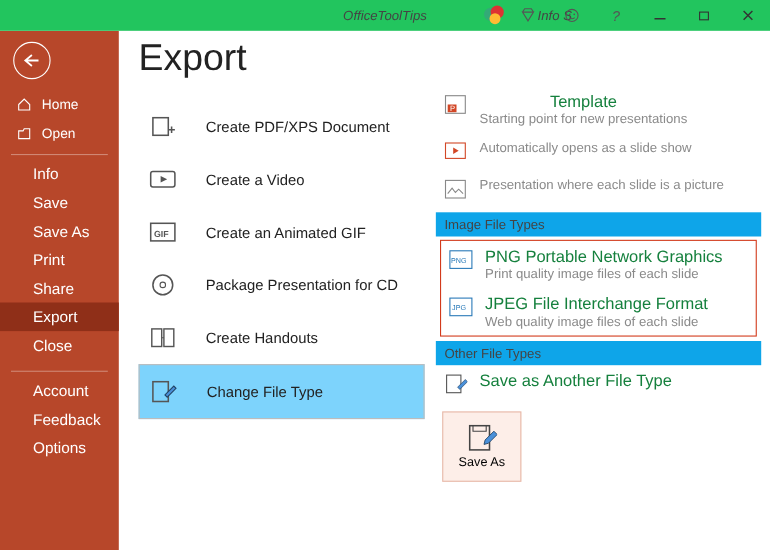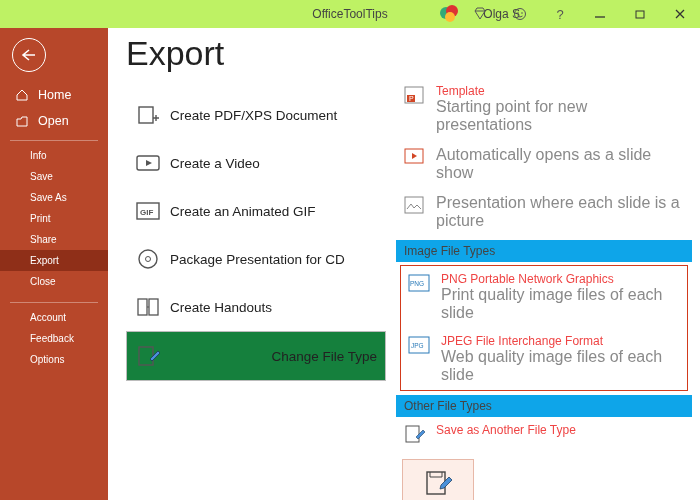--- a/index.html
+++ b/index.html
@@ -1,52 +1,52 @@
 <!DOCTYPE html>
 <html><head>
 <meta charset="utf-8">
 <style>
 * { margin:0; padding:0; box-sizing:border-box; font-family:"Segoe UI",Arial,sans-serif; }
 body { width:700px; height:500px; overflow:hidden; background:#fff; position:relative; }
-.titlebar { height:28px; display:flex; align-items:center; background:#bef264; position:relative; }
+.titlebar { height:28px; display:flex; align-items:center; background:#22c55e; position:relative;font-style:italic; }
 .titlebar .doc { position:absolute; left:50%; transform:translateX(-50%); font-size:12px; color:#444; }
 .titlebar .user { position:absolute; right:180px; font-size:12px; color:#444; }
 .titlebar .ico-row { position:absolute; right:0; display:flex; align-items:center; gap:0; }
 .titlebar .ticon { width:40px; height:28px; display:flex; align-items:center; justify-content:center; font-size:13px; color:#555; }
 .avatar { width:22px; height:22px; border-radius:50%; margin-left:6px; }
 .shell { display:flex; height:calc(500px - 28px); }
 .sidebar { width:108px; background:#b7472a; color:#fff; display:flex; flex-direction:column; padding-top:6px; }
 .back { width:34px; height:34px; border:1.5px solid #fff; border-radius:50%; margin:4px 0 10px 12px; display:flex; align-items:center; justify-content:center; }
 .sb-item { display:flex; gap:8px; padding:6px 0 6px 14px; font-size:12.5px; cursor:default; }
 .sb-item .si { width:16px; display:flex; justify-content:center; }
 .sb-sep { height:1px; background:rgba(255,255,255,.35); margin:6px 10px 4px 10px; }
-.sb-sub { padding:5px 0 5px 30px; font-size:10px; }
+.sb-sub { padding:5px 0 5px 30px; font-size:14px; }
 .sb-sub.active { background:#8f2f18; }
 .main { flex:1; display:flex; padding:0 0 0 18px; }
 .leftcol { width:270px; padding-right:10px; }
 h1.pg { font-size:34px; font-weight:300; color:#222; margin:6px 0 18px 0; }
-.xrow { display:flex; align-items:center; gap:8px; padding:12px 8px; font-size:13.5px; color:#222; }
+.xrow { display:flex; align-items:center; gap:25px; padding:12px 8px; font-size:13.5px; color:#222; }
 .xrow .xicon { width:28px; height:24px; display:flex; align-items:center; justify-content:center;font-weight:bold; }
-.xrow.selected { background:#15803d; border:1px solid #bcbcbc;justify-content:space-between; }
+.xrow.selected { background:#7dd3fc; border:1px solid #bcbcbc; }
 .rightcol { flex:1; border-left:none; padding:50px 8px 8px 0; overflow:hidden; }
 .ft-item { display:flex; gap:10px; padding:6px 6px; align-items:flex-start; }
 .ft-item .ft-icon { width:24px; height:22px; flex-shrink:0; display:flex; align-items:center; justify-content:center; }
-.ft-title { font-size:12px; color:#ef4444; }
-.ft-desc { font-size:16px; color:#8a8a8a; }
+.ft-title { font-size:15px; color:#15803d;text-align:center; }
+.ft-desc { font-size:12px; color:#8a8a8a; }
 .section-hdr { background:#0ea5e9; font-size:12px; color:#444; padding:4px 8px; margin-top:4px; }
 .redbox { border:1.5px solid #d23a1b; margin:3px 4px; }
 .save-btn { width:72px; height:64px; border:1px solid #e7b8a8; background:#fdeee8; margin:8px 0 0 6px; display:flex; flex-direction:column; align-items:center; justify-content:center; gap:4px; font-size:11.5px; }
 svg { display:block; }
 </style>
 </head>
 <body>
 
 <div class="titlebar">
   <span class="doc">OfficeToolTips</span>
-  <span class="user">Olga S</span>
+  <span class="user">Info S</span>
   <div class="ico-row">
     <span class="avatar">
       <svg width="22" height="22" viewBox="0 0 22 22">
           <circle cx="8" cy="10" r="6" fill="#3a7"></circle>
           <circle cx="14" cy="8" r="6" fill="#d33"></circle>
           <circle cx="12" cy="14" r="5" fill="#fb3"></circle>
         </svg>
     </span>
     <span class="ticon">
         <svg width="14" height="14" viewBox="0 0 14 14">

